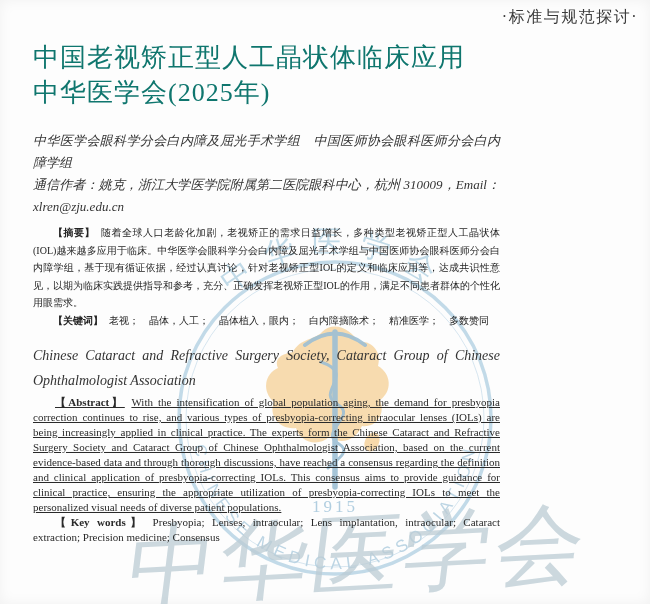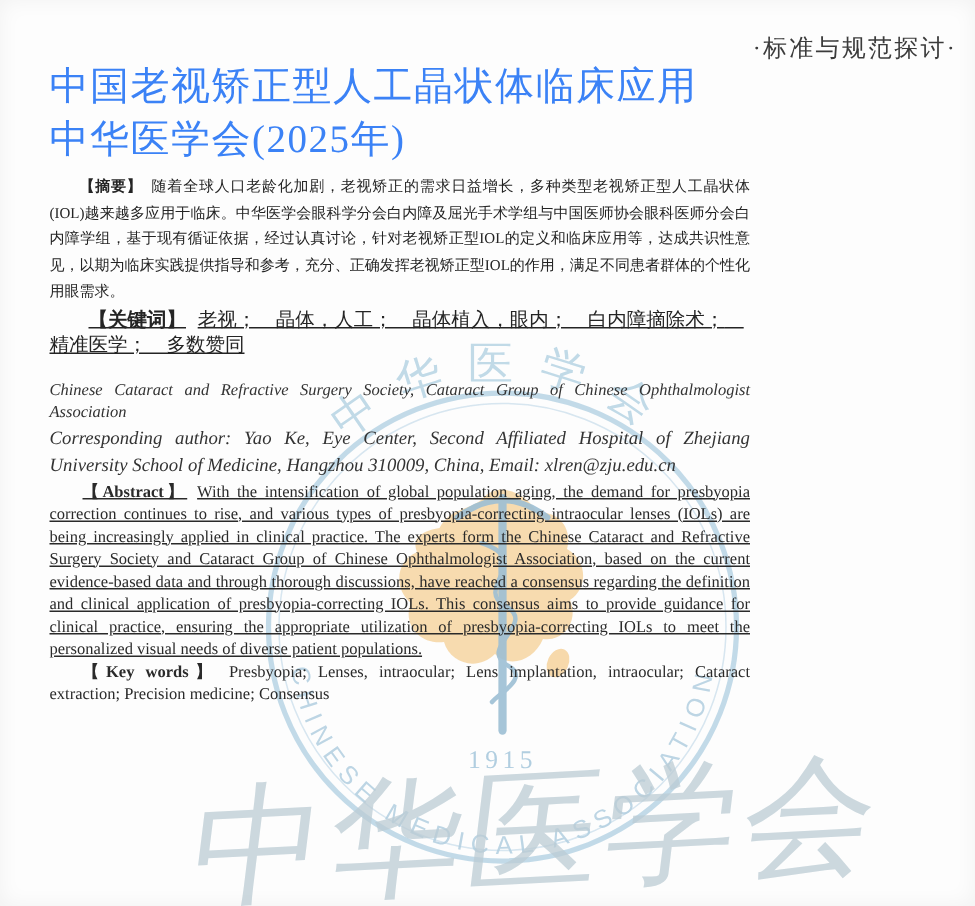--- a/index.html
+++ b/index.html
@@ -18,35 +18,35 @@
     position:absolute;left:128px;top:512px;z-index:0;
     font-size:88px;line-height:1;white-space:nowrap;
     color:#bcccd4;opacity:.75;
     transform:rotate(-3deg) skewX(-10deg);
     letter-spacing:4px;pointer-events:none;
     font-family:"Liberation Serif","DejaVu Serif",serif;
   }
   
   .content{position:absolute;left:33px;top:0;width:467px;z-index:1;}
   .col-header{
-    position:absolute;top:22px;right:12px;z-index:1;
+    position:absolute;top:7px;right:12px;z-index:1;
     font-size:16px;letter-spacing:1.5px;color:#3b3b3b;
   }
   .title{
     margin-top:40px;
-    font-size:26px;line-height:35px;letter-spacing:1px;color:#3b82f6;
+    font-size:26px;line-height:35px;letter-spacing:1px;color:#0f766e;
   }
   .authors{margin-top:20px;font-size:13px;line-height:22px;font-style:italic;color:#333;}
   .authors p{margin:0;text-align:justify;}
   .cn-abs{margin:6px 0 0 0;font-size:10px;line-height:17.5px;text-align:justify;text-indent:2em;color:#242424;}
-  .cn-kw{margin:0;font-size:13px;line-height:17.5px;text-indent:2em;color:#242424;text-decoration:underline;}
+  .cn-kw{margin:0;font-size:10px;line-height:17.5px;text-indent:2em;color:#242424;}
   .lbl{font-weight:bold;margin-right:.6em;}
   .en-block{margin-top:14px;}
   .en-title{margin:0;font-size:12.5px;font-weight:bold;line-height:18px;text-align:justify;color:#222;}
-  .en-authors{margin:0;font-size:11px;font-style:italic;line-height:15px;text-align:justify;color:#333;}
+  .en-authors{margin:0;font-size:14px;font-style:italic;line-height:25px;text-align:justify;color:#333;}
   .en-corr{margin:0;font-size:12.5px;font-style:italic;line-height:18px;text-align:justify;color:#333;}
   .en-abs{margin:2px 0 0 0;font-size:11px;line-height:15px;text-align:justify;text-indent:2em;color:#2a2a2a;text-decoration:underline;}
   .en-kw{margin:0;font-size:11px;line-height:15px;text-align:justify;text-indent:2em;color:#2a2a2a;}
 </style>
 </head>
 <body>
 
 <div class="page">
 
   <svg class="wm" width="650" height="604" viewBox="0 0 650 604" aria-hidden="true">
@@ -84,28 +84,31 @@
 
   <div class="col-header">·标准与规范探讨·</div>
 
   <div class="content">
 
     <div class="title">
       <div>中国老视矫正型人工晶状体临床应用</div>
       <div>中华医学会(2025年)</div>
     </div>
 
+    <div class="authors">
+      <p>中华医学会眼科学分会白内障及屈光手术学组　中国医师协会眼科医师分会白内障学组</p>
+      <p>通信作者：姚克，浙江大学医学院附属第二医院眼科中心，杭州 310009，Email：xlren@zju.edu.cn</p>
+    </div>
 
     <p class="cn-abs"><span class="lbl">【摘要】</span><span>随着全球人口老龄化加剧，老视矫正的需求日益增长，多种类型老视矫正型人工晶状体(IOL)越来越多应用于临床。中华医学会眼科学分会白内障及屈光手术学组与中国医师协会眼科医师分会白内障学组，基于现有循证依据，经过认真讨论，针对老视矫正型IOL的定义和临床应用等，达成共识性意见，以期为临床实践提供指导和参考，充分、正确发挥老视矫正型IOL的作用，满足不同患者群体的个性化用眼需求。</span></p>
 
     <p class="cn-kw"><span class="lbl">【关键词】</span><span>老视；　晶体，人工；　晶体植入，眼内；　白内障摘除术；　精准医学；　多数赞同</span></p>
 
     <div class="en-block">
       <p class="en-authors">Chinese Cataract and Refractive Surgery Society, Cataract Group of Chinese Ophthalmologist Association</p>
-      <p class="en-corr">Corresponding author: Yao Ke, Eye Center, Second Affiliated Hospital of Zhejiang University School of Medicine, Hangzhou 310009, China, Email: xlren@zju.edu.cn</p>
 
       <p class="en-abs"><span class="lbl">【Abstract】</span><span>With the intensification of global population aging, the demand for presbyopia correction continues to rise, and various types of presbyopia-correcting intraocular lenses (IOLs) are being increasingly applied in clinical practice. The experts form the Chinese Cataract and Refractive Surgery Society and Cataract Group of Chinese Ophthalmologist Association, based on the current evidence-based data and through thorough discussions, have reached a consensus regarding the definition and clinical application of presbyopia-correcting IOLs. This consensus aims to provide guidance for clinical practice, ensuring the appropriate utilization of presbyopia-correcting IOLs to meet the personalized visual needs of diverse patient populations.</span></p>
 
       <p class="en-kw"><span class="lbl">【Key words】</span><span>Presbyopia; Lenses, intraocular; Lens implantation, intraocular; Cataract extraction; Precision medicine; Consensus</span></p>
     </div>
 
   </div>
 </div>
 
 </body></html>

